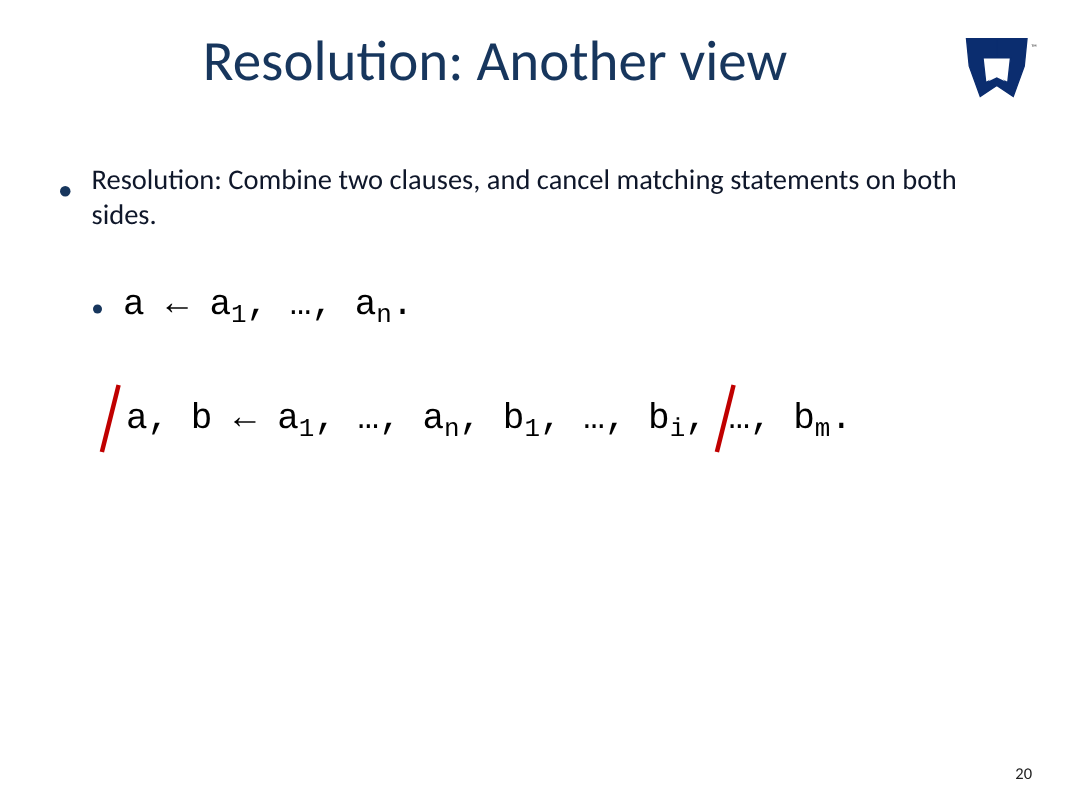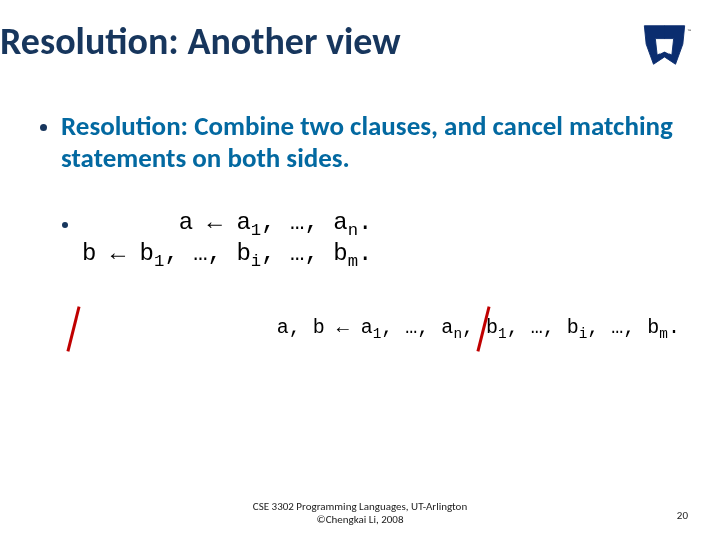--- a/index.html
+++ b/index.html
@@ -17,23 +17,24 @@
     width: 720px;
     height: 540px;
     position: relative;
     box-sizing: border-box;
   }
   .title {
     position: absolute;
     top: 18px;
     left: 0;
     width: 660px;
+    text-align: center;
     font-size: 38px;
     color: #17365d;
-    font-weight: 700;
+    font-weight: 400;
   }
   .logo {
     position: absolute;
     top: 20px;
     right: 28px;
     width: 55px;
     height: 50px;
   }
   .body {
     position: absolute;
@@ -59,46 +60,45 @@
     width: 6px;
     height: 6px;
     border-radius: 50%;
     background: #17365d;
     margin-top: 13px;
     margin-right: 14px;
     margin-left: 22px;
     flex: 0 0 auto;
   }
   .b1-text {
-    font-size: 27px;
+    font-size: 19px;
     line-height: 1.2;
-    color: #0369a1;
-    font-weight: bold;
+    color: #0f172a;
   }
   .code-block {
     margin-top: 34px;
-    text-align: right;
   }
   .code-line {
     font-family: "Courier New", Courier, monospace;
     font-size: 24px;
     white-space: pre;
   }
   .sub { font-size: 0.72em; vertical-align: sub; font-family: inherit; }
   .result-wrap {
     position: relative;
     margin-top: 46px;
     margin-left: 22px;
   }
   .result-line {
     font-family: "Courier New", Courier, monospace;
-    font-size: 20px;
+    font-size: 24px;
     white-space: pre;
     position: relative;
     z-index: 1;
+    margin-left: 22px;
   }
   .strike {
     position: absolute;
     width: 3px;
     background: #c00000;
     z-index: 2;
     transform: rotate(14deg);
   }
   .strike.s1 { left: 10px;  top: -10px; height: 46px; }
   .strike.s2 { left: 420px; top: -10px; height: 46px; }
@@ -150,34 +150,29 @@
     <div class="bullet">
       <div class="dot"></div>
       <div class="b1-text">Resolution: Combine two clauses, and cancel matching statements on both sides.</div>
     </div>
 
     <div class="code-block">
       <div class="bullet" style="margin-bottom:0;">
         <div class="small-dot"></div>
         <div>
           <div class="code-line"><span>a </span><span>←</span><span> a</span><span class="sub">1</span><span>, …, a</span><span class="sub">n</span><span>.</span></div>
-          <div class="code-line"><span>b </span><span>←</span><span> b</span><span class="sub">1</span><span>, …, b</span><span class="sub">i</span><span>, …, b</span><span class="sub">m</span><span>.</span></div>
         </div>
       </div>
 
       <div class="result-wrap">
         <div class="strike s1"></div>
         <div class="strike s2"></div>
         <div class="result-line"><span>a, b </span><span>←</span><span> a</span><span class="sub">1</span><span>, …, a</span><span class="sub">n</span><span>, b</span><span class="sub">1</span><span>, …, b</span><span class="sub">i</span><span>, …, b</span><span class="sub">m</span><span>.</span></div>
       </div>
     </div>
 
   </div>
 
   <div class="footer">
-    <div class="f-center">
-      <span>CSE 3302 Programming Languages, UT-Arlington</span><br>
-      <span>©Chengkai Li, 2008</span>
-    </div>
     <div class="f-right">20</div>
   </div>
 
 </div>
 
 </body></html>

